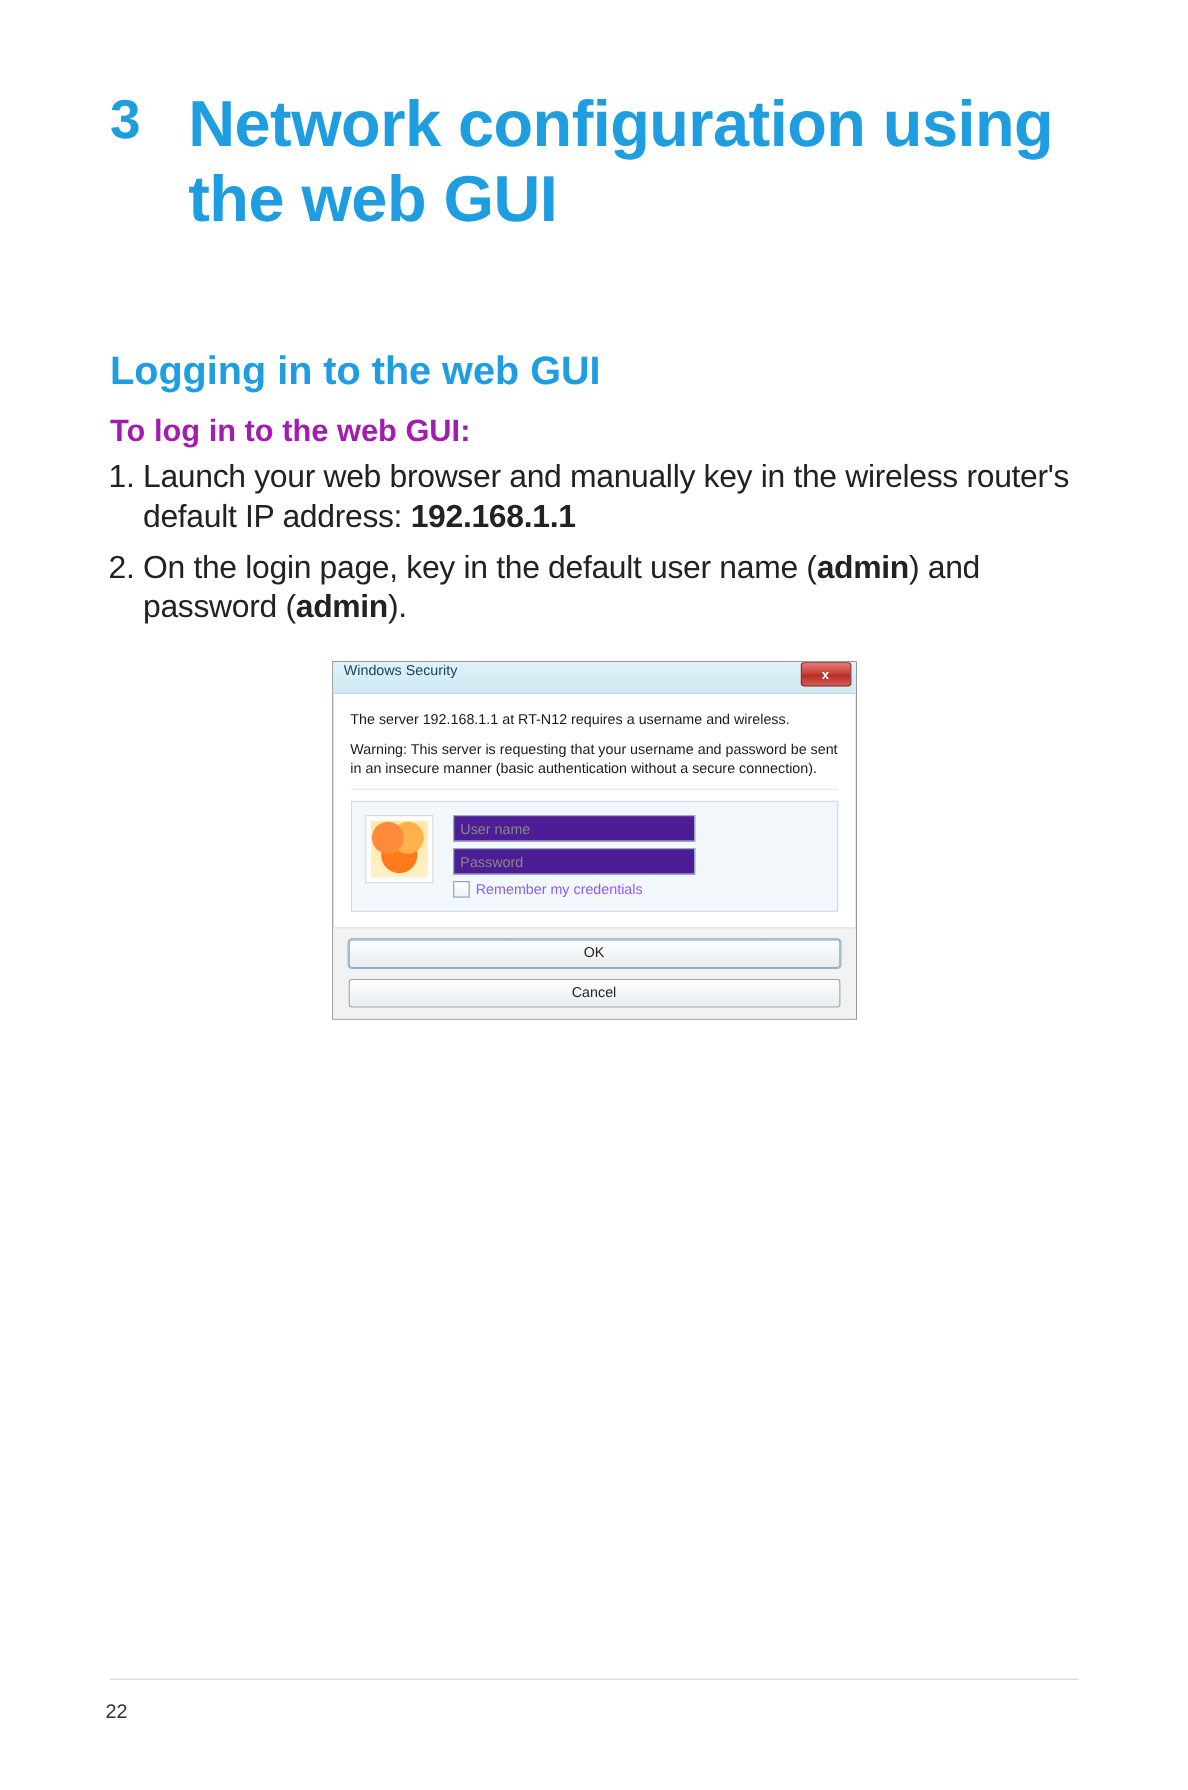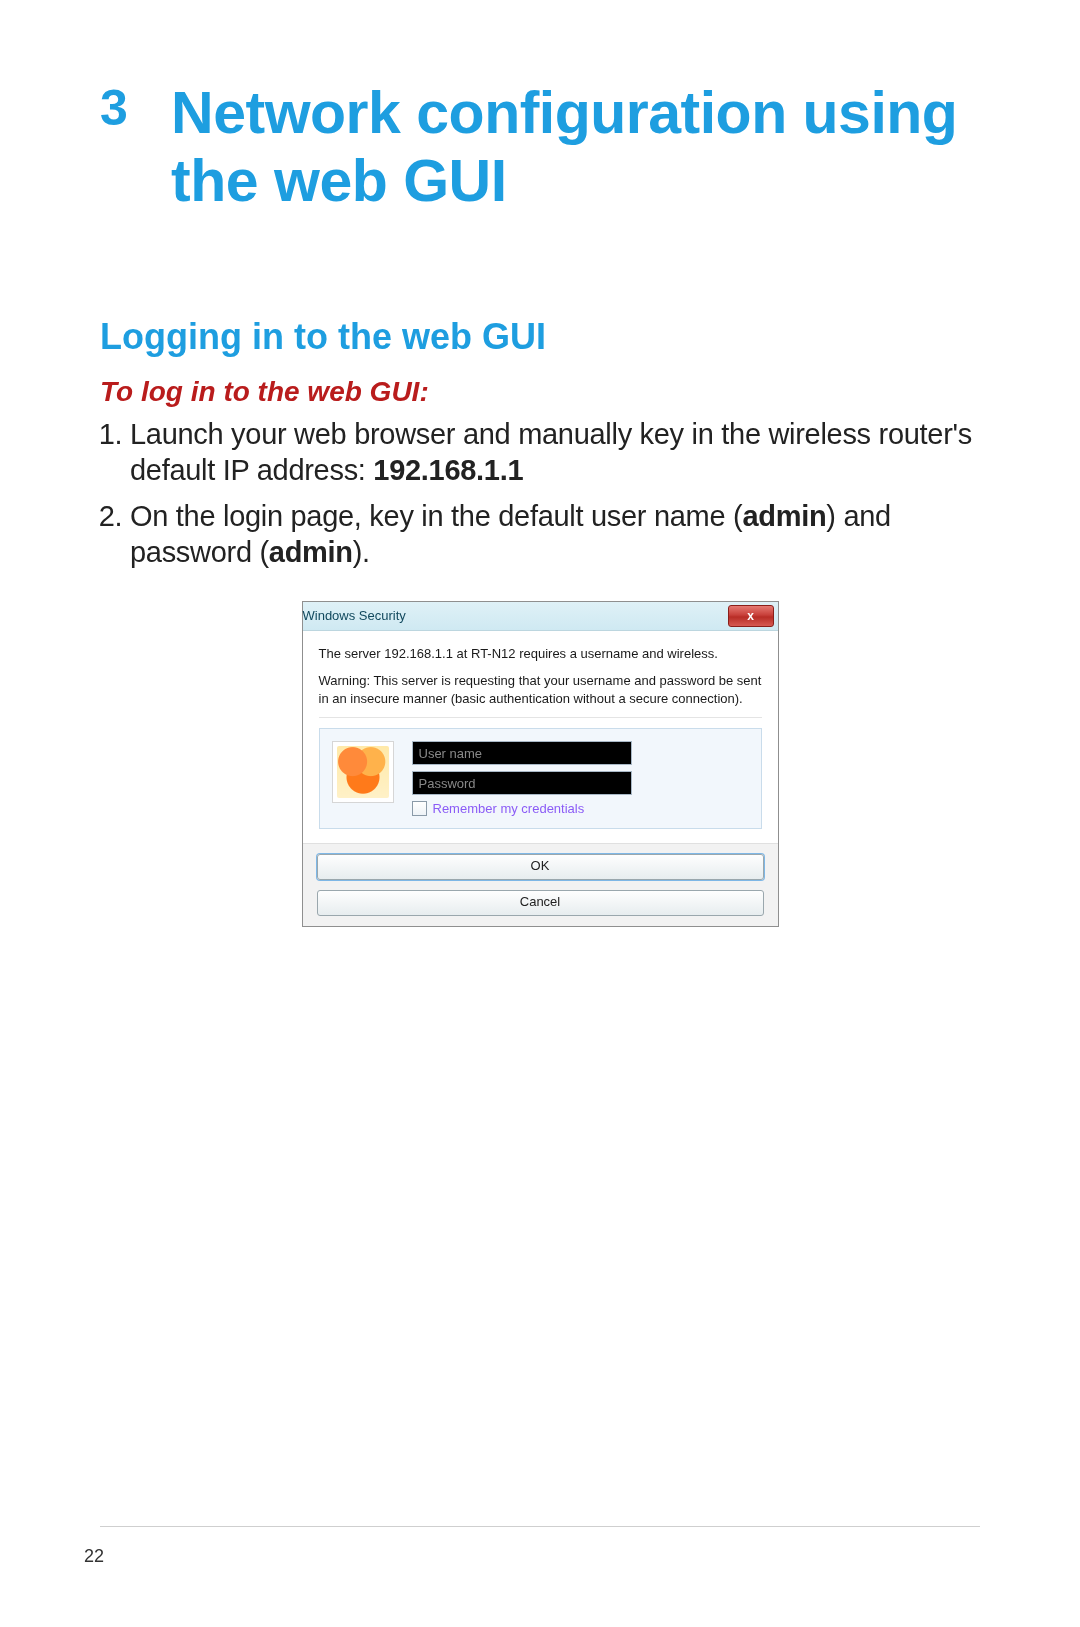--- a/index.html
+++ b/index.html
@@ -44,23 +44,22 @@
   .body-text {
     font-size: 29px;
     line-height: 1.25;
     color: #222;
     margin: 0 0 30px 0;
     letter-spacing: -0.3px;
   }
   .subhead {
     font-size: 28px;
     font-weight: 700;
-    color: #b91c1c;
+    color: #a21caf;
     margin: 0 0 8px 0;
-    font-style: italic;
   }
   .steps {
     font-size: 29px;
     line-height: 1.25;
     margin: 0;
     padding-left: 30px;
     letter-spacing: -0.3px;
   }
   .steps li {
     margin-bottom: 10px;
@@ -77,24 +76,23 @@
     width: 475px;
     border: 1px solid #8f8f8f;
     background: #ffffff;
     font-family: "Segoe UI", Tahoma, sans-serif;
     font-size: 13px;
     color: #1a1a1a;
     box-shadow: 0 0 0 rgba(0,0,0,0);
   }
   .dlg-titlebar {
     display: flex;
-    align-items: center;
     justify-content: space-between;
     height: 28px;
-    padding-left: 0;
+    padding-left: 10px;
     background: linear-gradient(#dff1f7, #cfe9f2);
     border-bottom: 1px solid #bcd6df;
   }
   .dlg-title {
     color: #12495e;
     font-size: 13px;
   }
   .dlg-close {
     width: 44px;
     height: 20px;
@@ -139,21 +137,21 @@
       radial-gradient(circle at 65% 30%, #ffb24b 0 14px, transparent 15px),
       radial-gradient(circle at 50% 60%, #ff7a1a 0 16px, transparent 17px),
       linear-gradient(#ffe9a8, #fff1c7);
     border-radius: 2px;
   }
   .cred-fields { flex: 1; }
   .cred-input {
     width: 220px;
     height: 24px;
     border: 1px solid #a8b8c6;
-    background: #000000;
+    background: #4c1d95;
     margin-bottom: 6px;
     padding: 0 6px;
     color: #888;
     font-size: 13px;
     line-height: 24px;
     box-sizing: border-box;
   }
   .remember {
     display: flex;
     align-items: center;
@@ -186,21 +184,21 @@
     line-height: 22px;
     font-size: 13px;
     color: #222;
     padding: 0 10px;
   }
   .dlg-btn.primary { box-shadow: 0 0 0 1px #7eb7e6; }
 
   .page-num {
     position: absolute;
     bottom: 60px;
-    left: 84px;
+    left: 96px;
     font-size: 18px;
     color: #333;
   }
   .hr-bottom {
     position: absolute;
     bottom: 100px;
     left: 100px;
     right: 100px;
     height: 1px;
     background: #cfcfcf;

